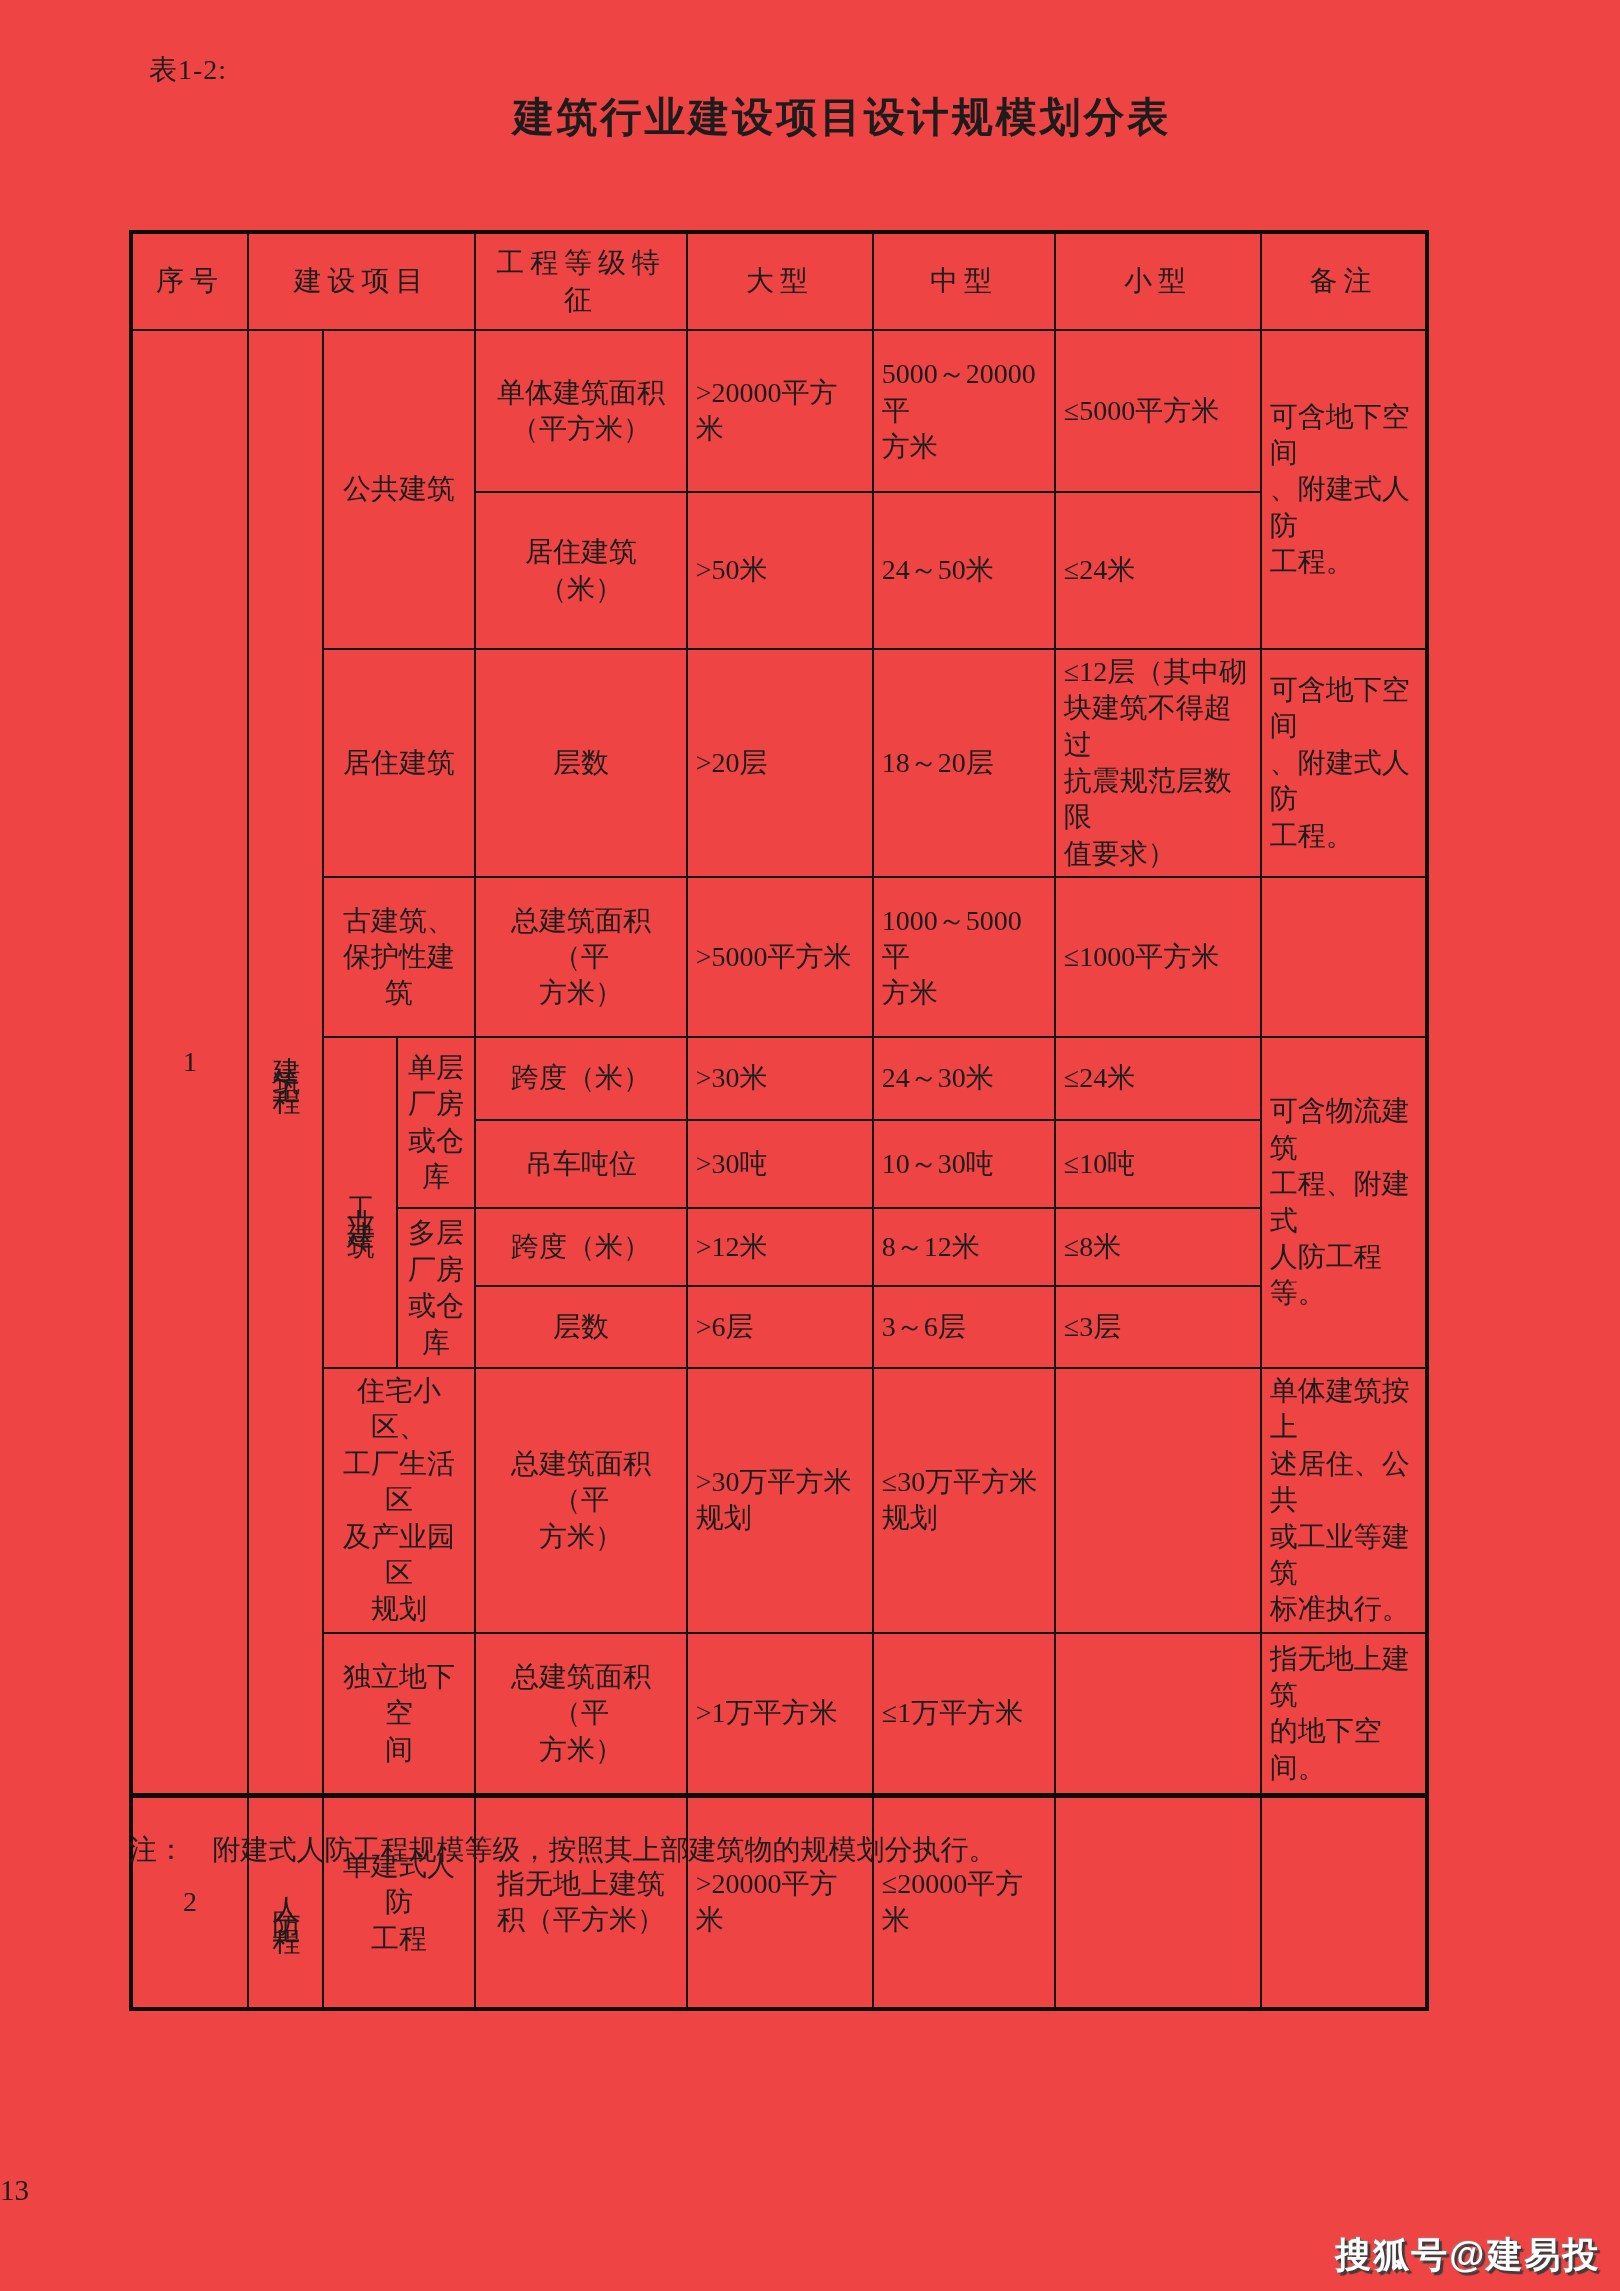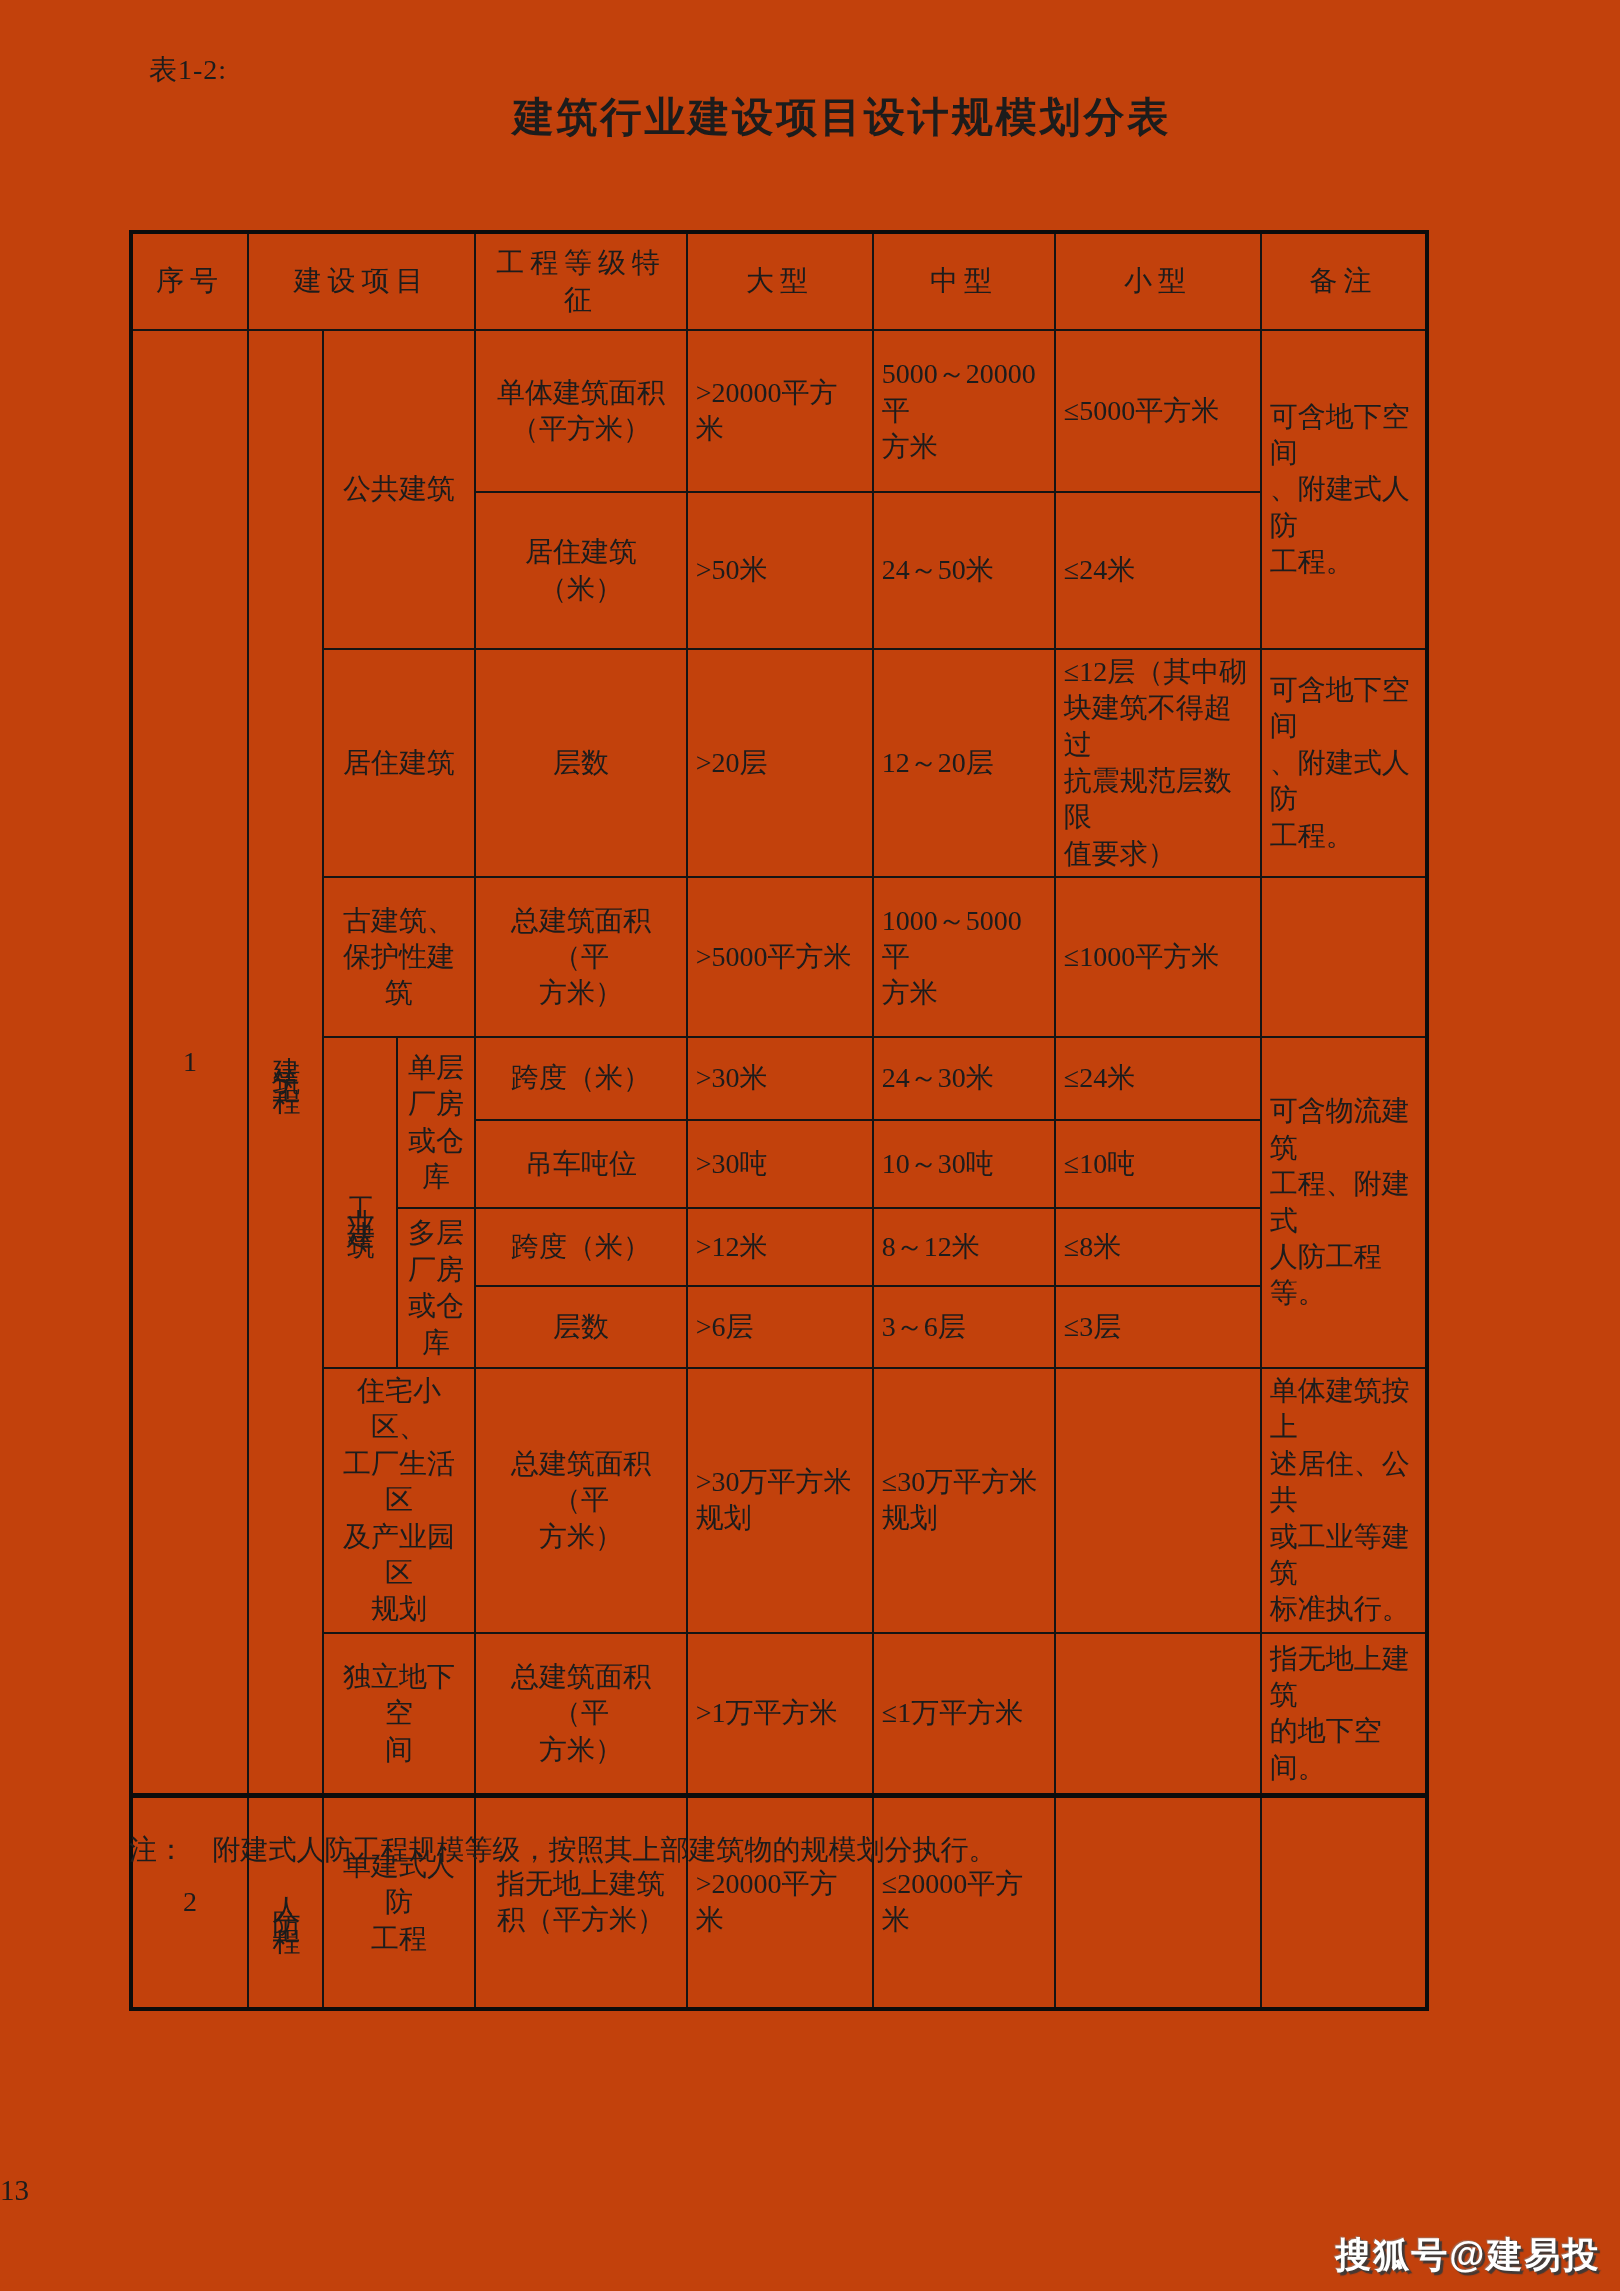--- a/index.html
+++ b/index.html
@@ -1,20 +1,20 @@
 <!DOCTYPE html>
 <html><head>
 <meta charset="utf-8">
 <style>
   html,body{margin:0;padding:0;}
   body{background:#e8e8e8;}
   .sheet{
     position:relative;
     width:1620px;height:2292px;
-    background:#c2410c;
+    background:#ef4444;
     font-family:"Liberation Serif","DejaVu Serif",serif;
     color:#1c1c1c;
     overflow:hidden;
   }
   .table-label{
     position:absolute;left:149px;top:51px;
     font-size:28px;letter-spacing:1px;
   }
   .doc-title{
     position:absolute;top:90px;left:0;width:100%;
@@ -113,21 +113,21 @@
       <tr style="height:157px">
         <td class="center">居住建筑（米）</td>
         <td class="left">&gt;50米</td>
         <td class="left">24～50米</td>
         <td class="left">≤24米</td>
       </tr>
       <tr style="height:159px">
         <td class="center" colspan="2">居住建筑</td>
         <td class="center">层数</td>
         <td class="left">&gt;20层</td>
-        <td class="left">12～20层</td>
+        <td class="left">18～20层</td>
         <td class="left">≤12层（其中砌
 块建筑不得超过
 抗震规范层数限
 值要求）</td>
         <td class="remark">可含地下空间
 、附建式人防
 工程。</td>
       </tr>
       <tr style="height:160px">
         <td class="center" colspan="2">古建筑、

